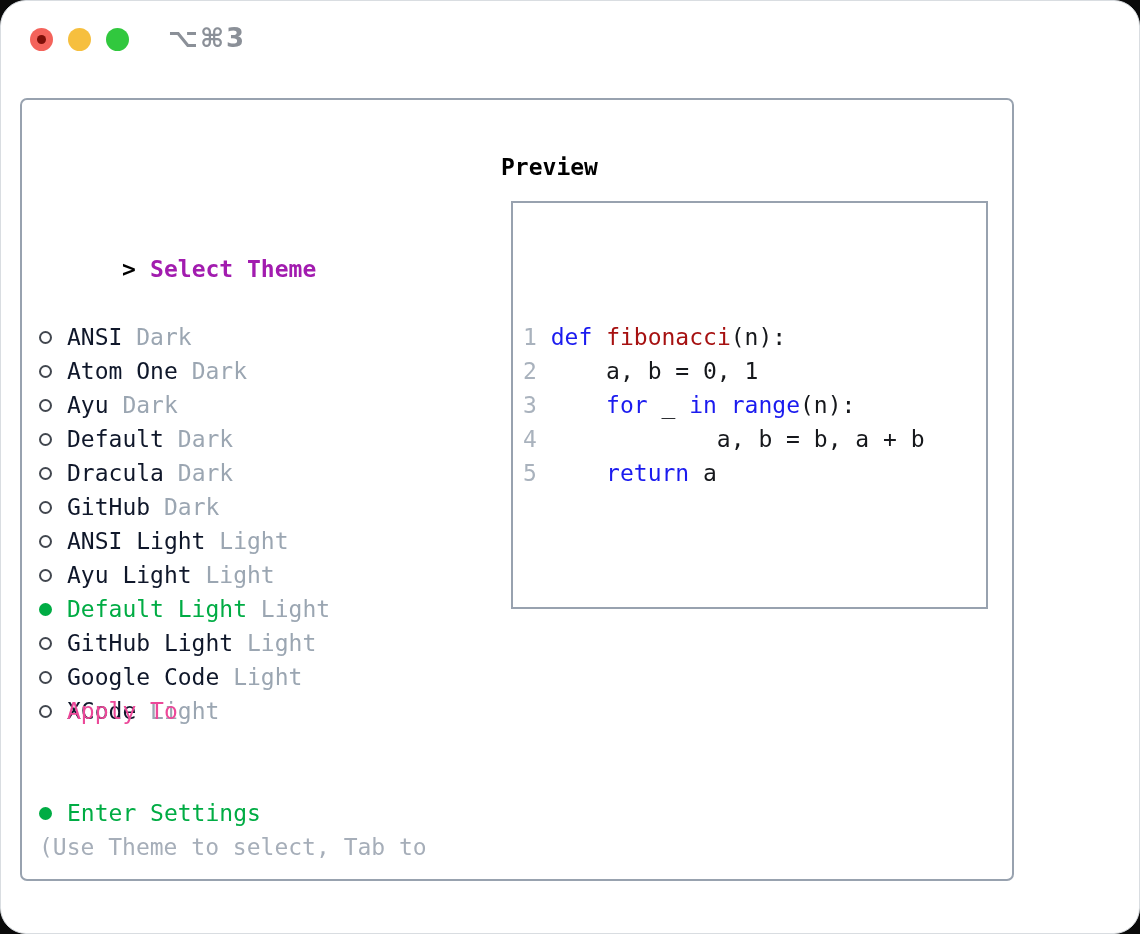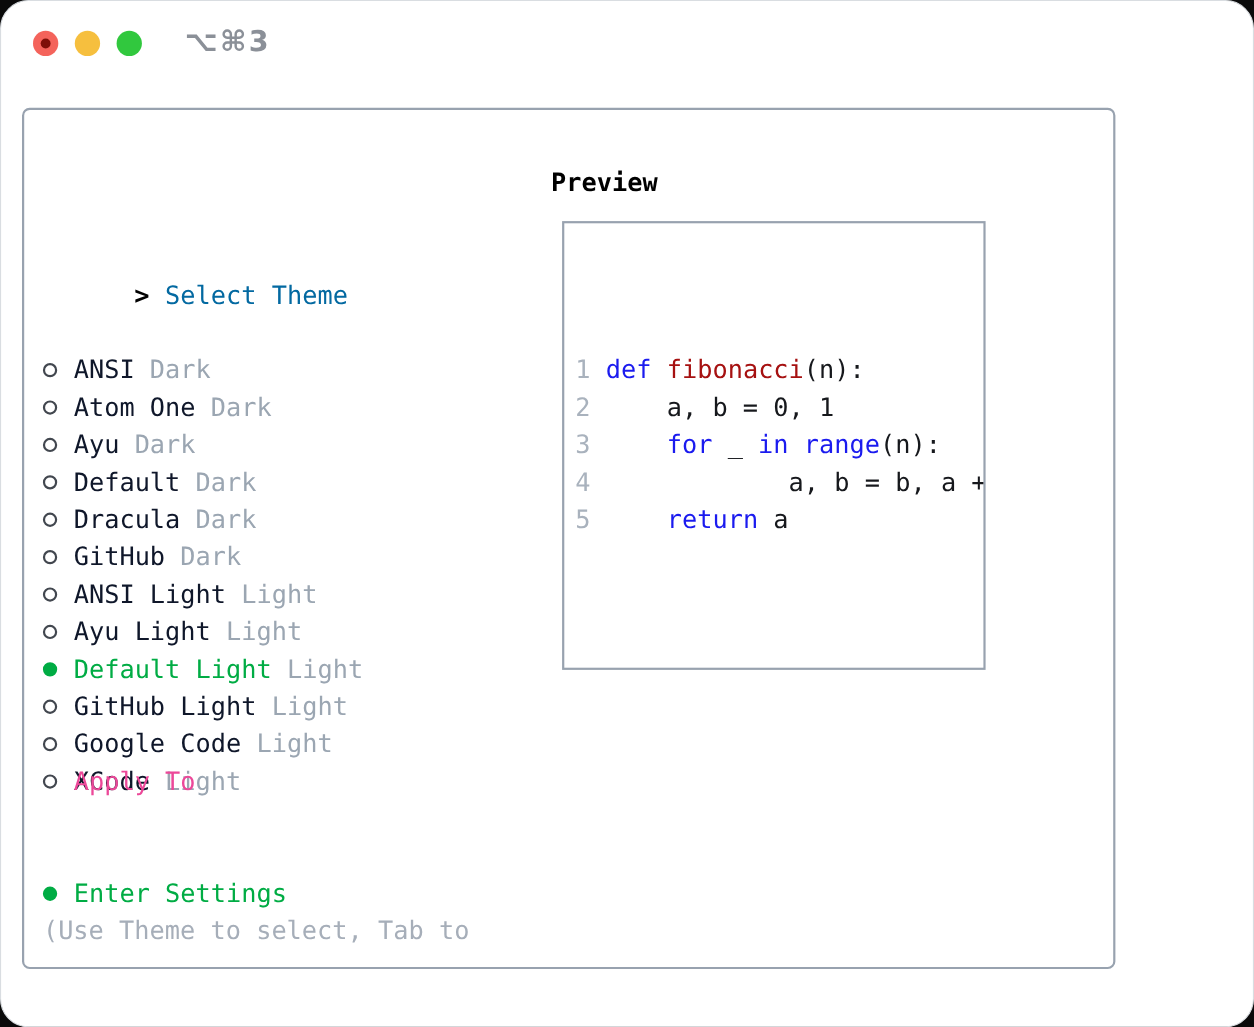--- a/index.html
+++ b/index.html
@@ -33,35 +33,35 @@
     border:2px solid var(--border_gray);border-radius:7px;box-sizing:border-box;
     background:#fff;
   }
   .mono{font-size:23px;line-height:34px;white-space:pre;}
   .row{height:34px;white-space:pre;}
   
   .themes{position:absolute;left:38px;top:149px;}
   .applyblock{position:absolute;left:38px;top:625px;}
   .hintblock{position:absolute;left:38px;top:761px;color:var(--hint_gray);}
   .prefix-cell{display:inline-block;width:28px;font-weight:bold;color:#000;}
-  .section-title{font-weight:normal;color:#0369a1;}
+  .section-title{font-weight:bold;color:#a21caf;}
   .bullet-cell{display:inline-block;width:28px;}
   .circle{
     display:inline-block;width:13px;height:13px;border:2px solid #42474f;
     border-radius:50%;box-sizing:border-box;vertical-align:middle;margin-bottom:3px;
   }
   .circle.sel{border-color:var(--selection_green);background:var(--selection_green);}
   .item-label{color:#0f172a;}
   .item-label.sel{color:var(--selection_green);}
   .variant{color:var(--muted_gray);}
   .apply-title{margin-left:28px;color:#ec4899;}
   
   .preview-title{position:absolute;left:500px;top:149px;font-weight:bold;color:#000;}
   .preview-box{
-    position:absolute;left:510px;top:200px;width:385px;height:408px;
+    position:absolute;left:510px;top:200px;width:477px;height:408px;
     border:2px solid var(--border_gray);box-sizing:border-box;background:#fff;
     padding:49px 0 0 10px;overflow:hidden;
   }
   .lnum{color:var(--line_number_gray);}
   .tok-plain{color:#16181c;}
   .tok-keyword{color:var(--keyword_blue);}
   .tok-function{color:var(--function_red);}
 </style>
 </head>
 <body>

